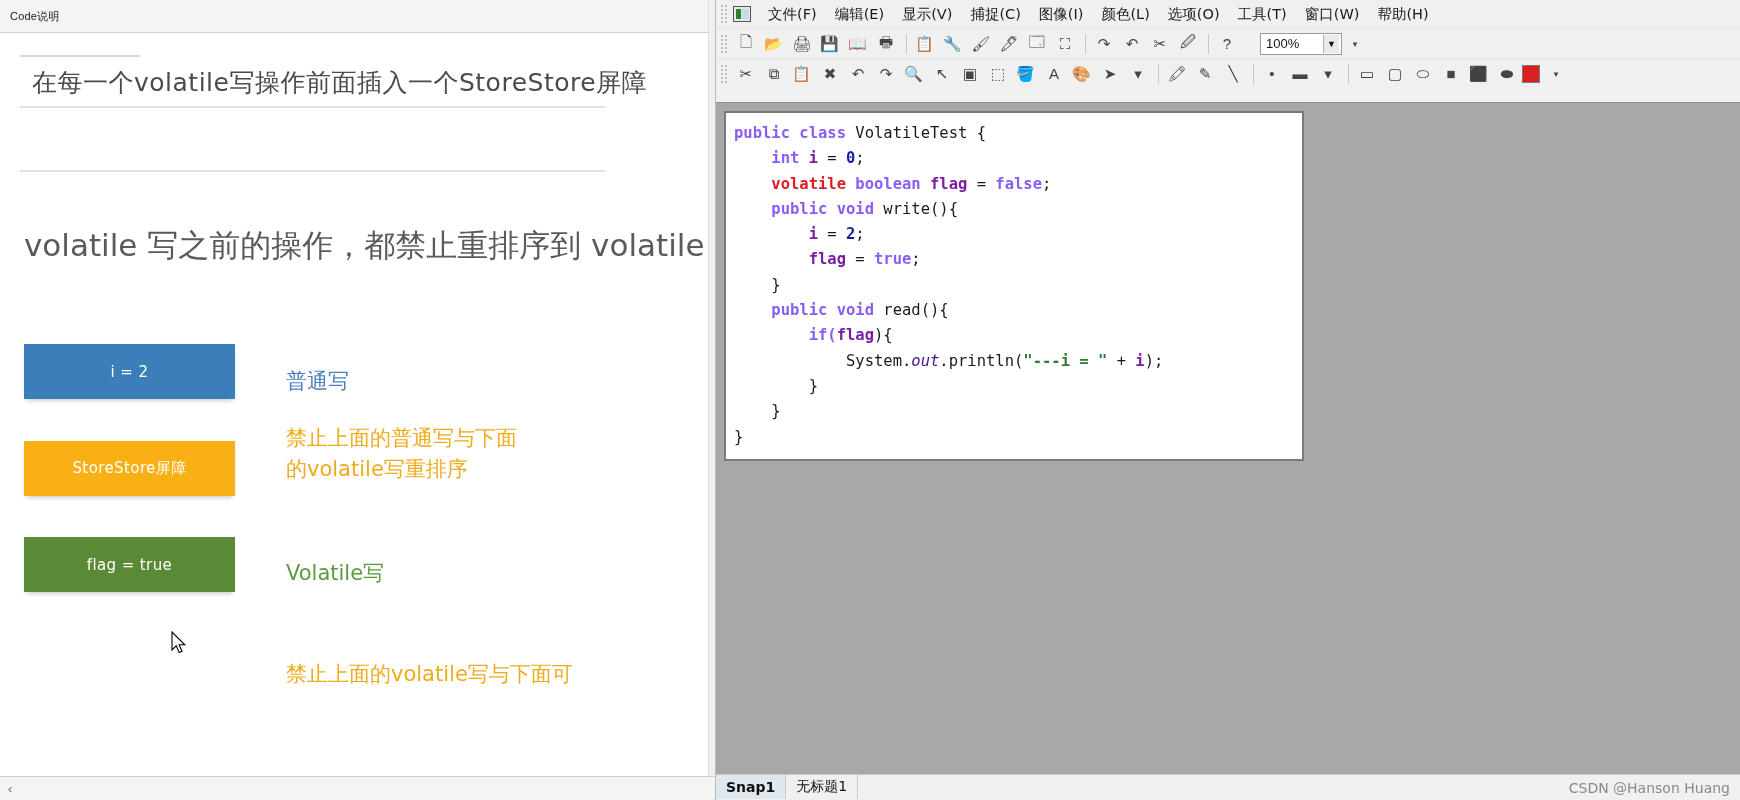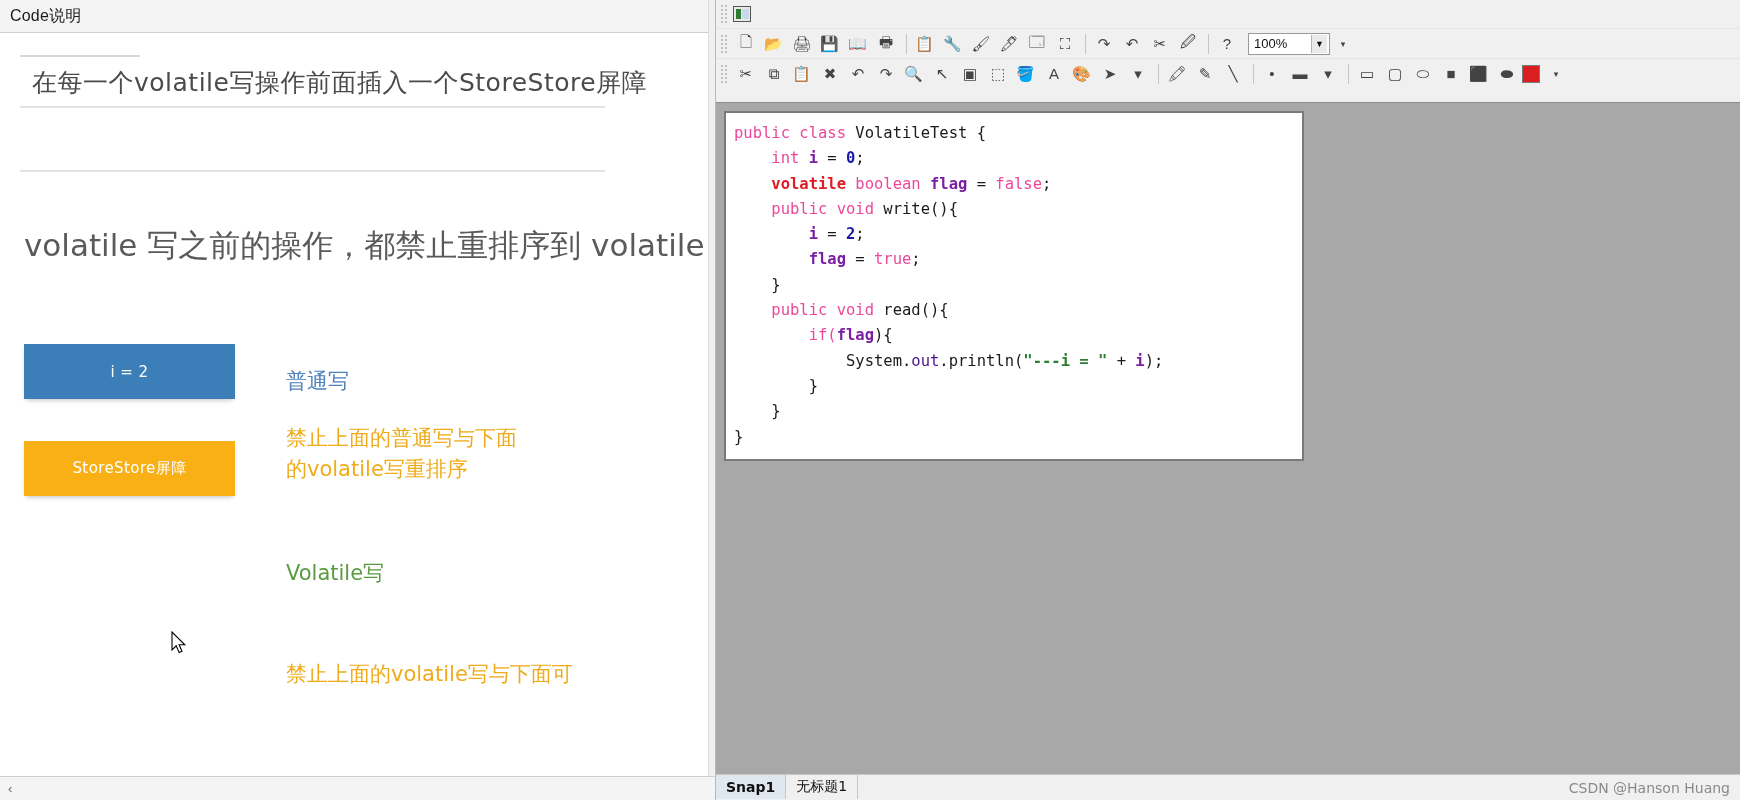--- a/index.html
+++ b/index.html
@@ -15,21 +15,21 @@
     position: absolute; left: 0; top: 0; width: 716px; height: 800px;
     background: #ffffff; border-right: 1px solid #b9b9b9;
     overflow: hidden;
   }
   #doc-titlebar {
     position: absolute; left: 0; top: 0; width: 716px; height: 33px;
     background: #f4f4f4; border-bottom: 1px solid #cfcfcf;
     display: flex; align-items: center; padding-left: 10px;
   }
   #doc-title {
-    font-size: 16px; color: #1a1a1a; letter-spacing: .2px; text-align: right;
+    font-size: 11px; color: #1a1a1a; letter-spacing: .2px; text-align: right;
   }
   #doc-scroll-right {
     position: absolute; right: 0; top: 0; width: 7px; height: 800px;
     background: #f0f0f0; border-left: 1px solid #dcdcdc;
   }
   #doc-body {
     position: absolute; left: 8px; top: 33px; width: 700px; height: 658px;
     background: #fff; overflow: hidden;
   }
   .hrule-short {
@@ -122,21 +122,21 @@
   }
   .tb-icon {
     width: 26px; height: 26px; margin-right: 2px; flex: 0 0 auto;
     display: flex; align-items: center; justify-content: center;
     font-size: 15px; color: #444; cursor: default; border: 1px solid transparent;
   }
   .tb-sep {
     width: 1px; height: 20px; background: #c6c6c6; margin: 0 5px; flex: 0 0 auto;
   }
   #zoom-combo {
-    width: 82px; height: 22px; margin-left: 6px; flex: 0 0 auto;
+    width: 82px; height: 22px; margin-left: 18px; flex: 0 0 auto;
     border: 1px solid #9a9a9a; background: #fff; display: flex;
     align-items: center; justify-content: space-between; padding: 0 2px 0 5px;
     font-size: 13px; color: #111;
   }
   #zoom-combo .arrow {
     width: 16px; height: 18px; background: #eaeaea; border-left: 1px solid #b5b5b5;
     display: flex; align-items: center; justify-content: center; font-size: 9px;
   }
   .swatch { width: 18px; height: 18px; border: 1px solid #7a7a7a; margin-right: 3px; flex:0 0 auto; }
 
@@ -149,26 +149,26 @@
     position: relative; width: 580px; height: 350px;
     background: #ffffff; border: 2px solid #7a7a7a;
     box-shadow: inset 0 0 0 1px #ffffff;
     overflow: hidden;
   }
   #code {
     position: absolute; left: 8px; top: 8px;
     font-family: "DejaVu Sans Mono", "Liberation Mono", monospace;
     font-size: 15.5px; line-height: 25.3px; white-space: pre;
   }
-  .kw   { color: #ec4899; font-weight: normal; }
+  .kw   { color: #8b5cf6; font-weight: bold; }
   .vol  { color: #e01b24; font-weight: bold; }
   .var  { color: #7b1fa2; font-weight: bold; }
   .num  { color: #1a1aa6; font-weight: bold; }
   .str  { color: #2e7d32; font-weight: bold; }
-  .fld  { color: #4a148c; }
+  .fld  { color: #4a148c; font-style: italic; }
   .pln  { color: #1a1a1a; }
 
   #statusbar {
     position: absolute; left: 0; bottom: 0; width: 1024px; height: 26px;
     background: #f0f0f0; border-top: 1px solid #c8c8c8;
     display: flex; align-items: center;
   }
   .tab {
     height: 24px; padding: 0 10px; display: flex; align-items: center;
     font-size: 14px; color: #111; border-right: 1px solid #c8c8c8;
@@ -200,20 +200,23 @@
 
       <div class="bullet-underline" style="top:137px"></div>
 
       <div id="headline">volatile 写之前的操作，都禁止重排序到 volatile 之后</div>
 
       <div class="dbox" id="box-i2" style="background: rgb(60, 127, 184);">
         <span>i = 2</span>
       </div>
       <div class="dbox" id="box-ss" style="background: rgb(249, 176, 21);">
         <span>StoreStore屏障</span>
+      </div>
+      <div class="dbox" id="box-flag" style="background: rgb(91, 138, 54);">
+        <span>flag = true</span>
       </div>
 
       <div class="dnote" id="note-normal-write" style="color: rgb(79, 129, 189);">普通写</div>
       <div class="dnote" id="note-ss" style="white-space: pre-line; color: rgb(240, 171, 26);">禁止上面的普通写与下面
 的volatile写重排序</div>
       <div class="dnote" id="note-volatile" style="color: rgb(91, 154, 62);">Volatile写</div>
       <div class="dnote" id="note-sl" style="white-space: pre-line; color: rgb(240, 171, 26);">禁止上面的volatile写与下面可
 能有的volatile读/写重排序</div>
 
       <svg id="cursor-left" viewBox="0 0 16 24">
@@ -227,20 +230,32 @@
     <div id="doc-bottombar">
       <span>‹</span>
     </div>
   </div>
 
   <div id="right-pane">
 
     <div id="menubar">
       <div id="grip-menu" class="grip"></div>
       <div id="app-icon"></div>
+      <div id="menu-items" style="display:flex;">
+          <div class="menu-item">文件(F)</div>
+          <div class="menu-item">编辑(E)</div>
+          <div class="menu-item">显示(V)</div>
+          <div class="menu-item">捕捉(C)</div>
+          <div class="menu-item">图像(I)</div>
+          <div class="menu-item">颜色(L)</div>
+          <div class="menu-item">选项(O)</div>
+          <div class="menu-item">工具(T)</div>
+          <div class="menu-item">窗口(W)</div>
+          <div class="menu-item">帮助(H)</div>
+        </div>
     </div>
 
     <div class="toolbar" id="toolbar1">
       <div class="grip"></div>
       <div id="tb1-items" style="display:flex;align-items:center;">
           <div class="tb-icon">🗋</div>
           <div class="tb-icon">📂</div>
           <div class="tb-icon">🖨</div>
           <div class="tb-icon">💾</div>
           <div class="tb-icon">📖</div>

